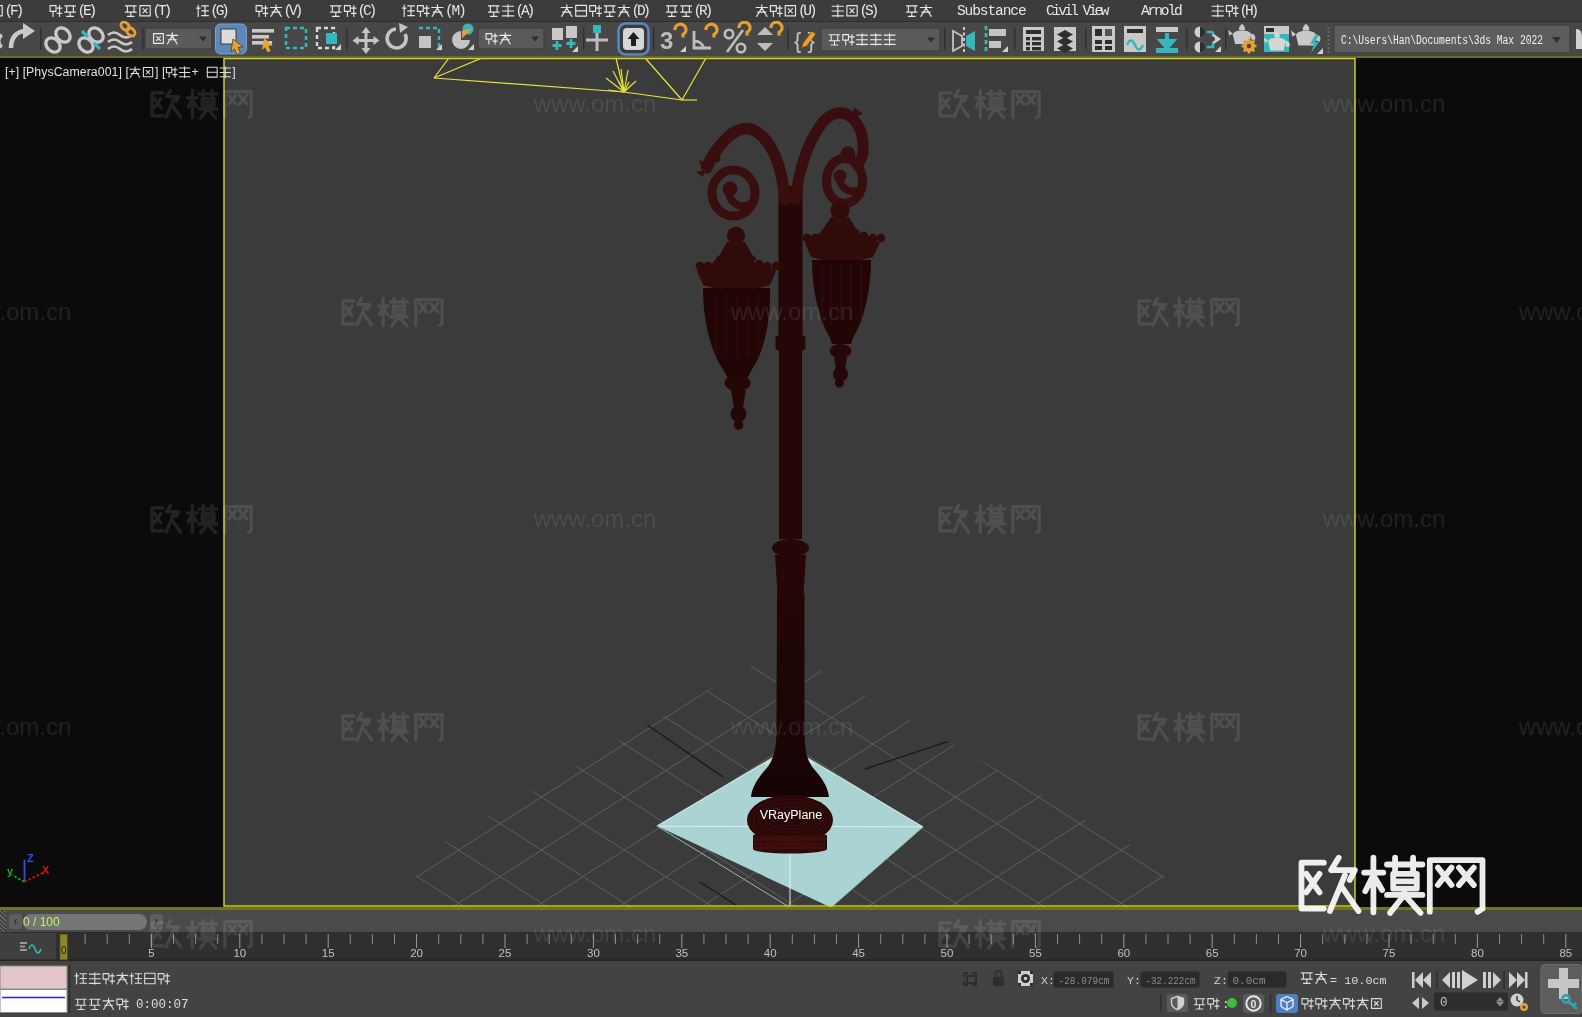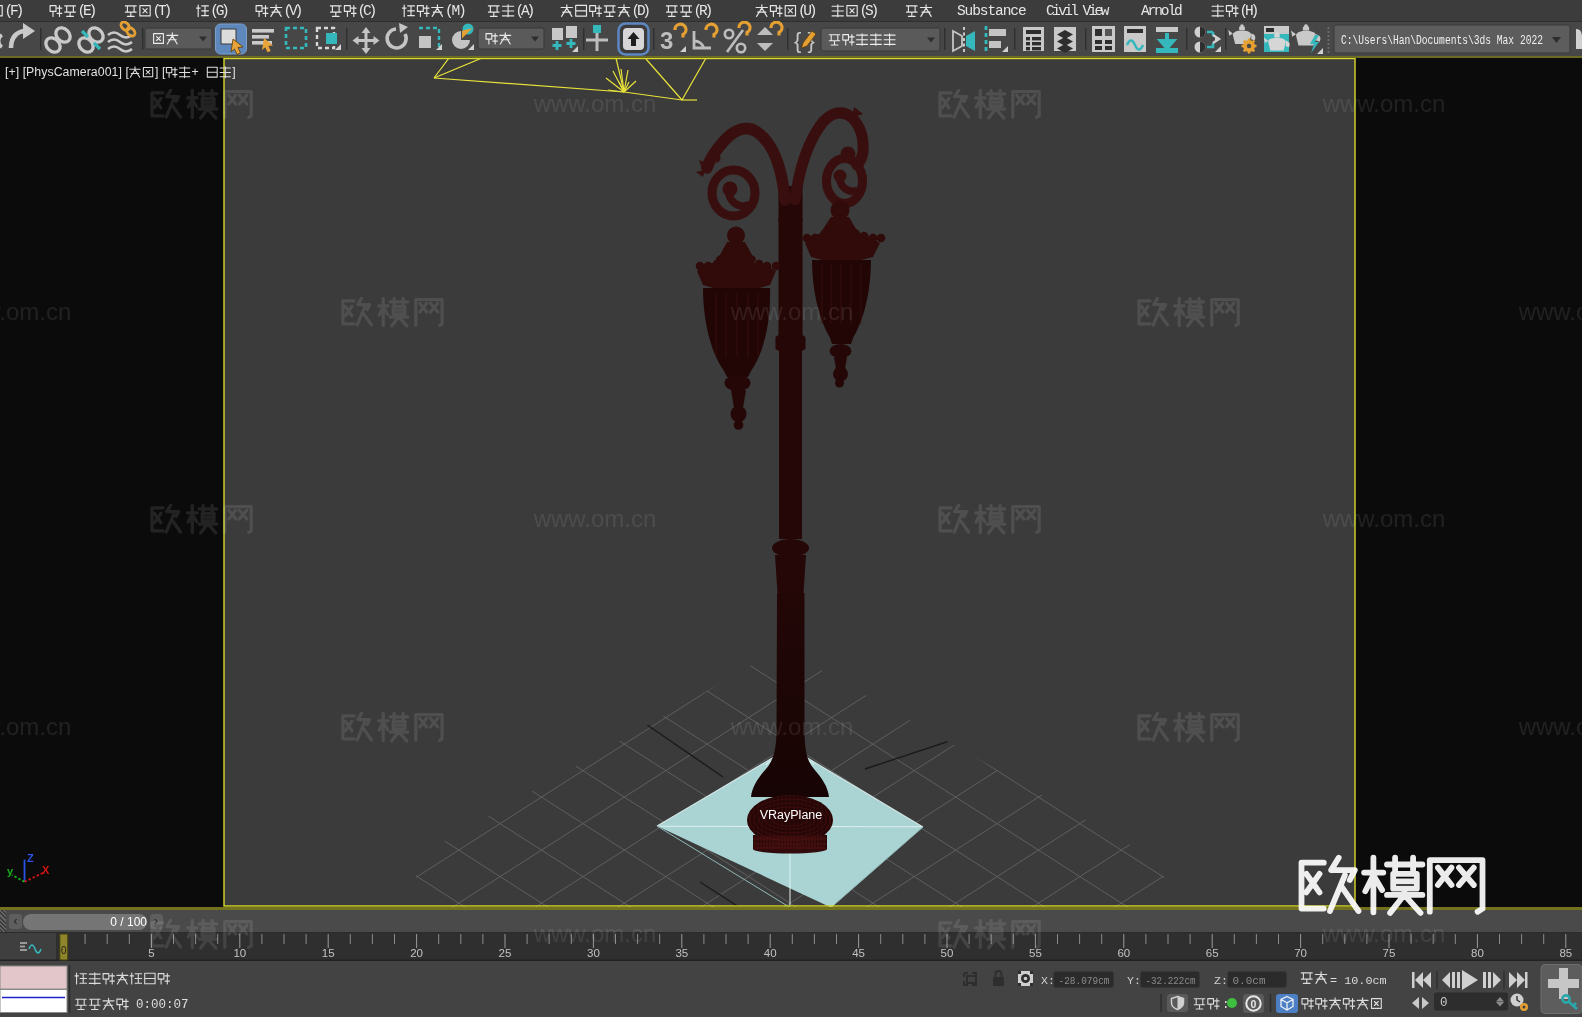--- a/index.html
+++ b/index.html
@@ -452,21 +452,21 @@
       <line x1="24.5" y1="823.8" x2="44.3" y2="814.2" stroke="#d41414" stroke-dasharray="2.5 2"></line>
     </g>
     <text x="27" y="804" font-family="Liberation Sans, sans-serif" font-size="11px" font-weight="bold" fill="#2a52e8" opacity="1.0" text-anchor="start">Z</text>
     <text x="7" y="817" font-family="Liberation Sans, sans-serif" font-size="11px" font-weight="bold" fill="#18b218" opacity="1.0" text-anchor="start">y</text>
     <text x="42" y="816" font-family="Liberation Sans, sans-serif" font-size="11px" font-weight="bold" fill="#d41414" opacity="1.0" text-anchor="start">X</text>
   </svg>
 <div style="position:absolute;left:0;top:907px;width:1582px;height:3px;background:#72721f"></div>
 <div style="position:absolute;left:0;top:910px;width:1582px;height:23px;background:#4a4a4a">
     <div style="position:absolute;left:0;top:0;width:6px;height:23px;background:repeating-linear-gradient(45deg,#666 0 1.5px,#3a3a3a 1.5px 3px)"></div>
     <div style="position:absolute;left:9px;top:4px;width:13px;height:15px;background:#5e5e5e;border-radius:3px;color:#222;font:12px Liberation Sans;text-align:center;line-height:14px">‹</div>
-    <div style="position:absolute;left:23px;top:3.5px;width:124px;height:16.5px;background:#757575;border-radius:8px;color:#ffffff;font:12px Liberation Sans;text-align:right;line-height:16px">0 / 100</div>
+    <div style="position:absolute;left:23px;top:3.5px;width:124px;height:16.5px;background:#757575;border-radius:8px;color:#bef264;font:12px Liberation Sans;text-align:left;line-height:16px">0 / 100</div>
     <div style="position:absolute;left:149.5px;top:4px;width:13px;height:15px;background:#5e5e5e;border-radius:3px;color:#222;font:12px Liberation Sans;text-align:center;line-height:14px">›</div>
     <div style="position:absolute;left:0;top:21.5px;width:1582px;height:1.5px;background:#2c2c2c"></div>
   </div>
 <svg width="1582" height="28" style="position:absolute;left:0;top:933">
     <rect width="1582" height="28" fill="#2f2f2f"></rect>
     <rect width="56" height="28" fill="#3f3f3f"></rect>
     <rect x="0" y="26.5" width="1582" height="1.5" fill="#222"></rect>
     <g fill="#9a9a9a">
       <rect x="20" y="9" width="7" height="2"></rect>
       <rect x="20" y="12.5" width="5" height="2"></rect>

